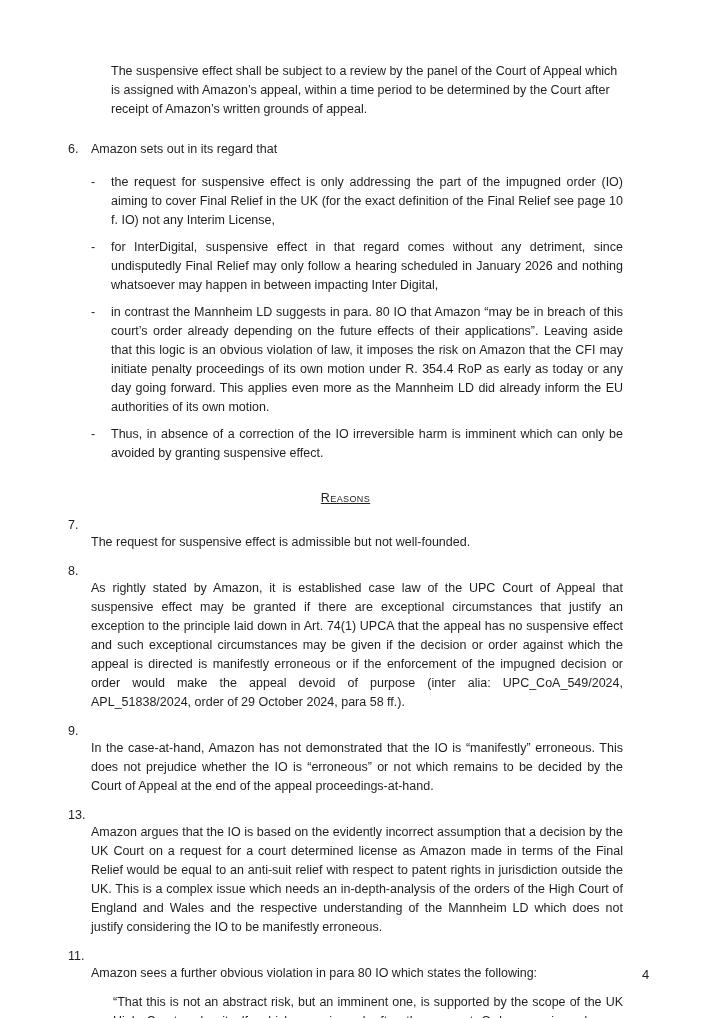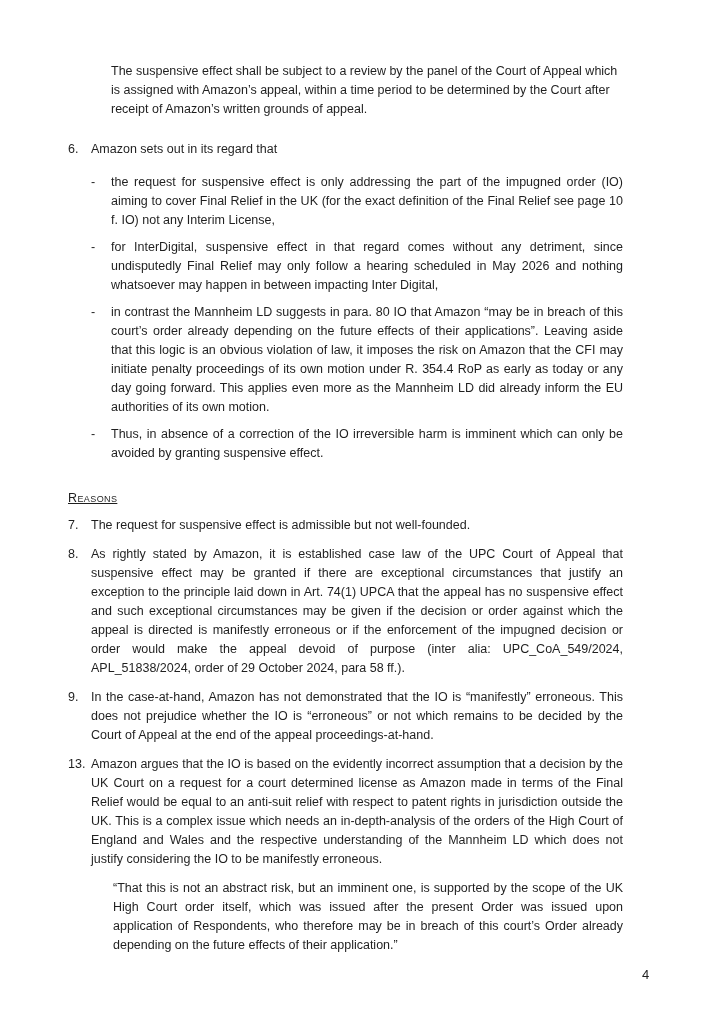--- a/index.html
+++ b/index.html
@@ -11,37 +11,38 @@
     font-family: "Liberation Sans", sans-serif;
     font-size: 12.5px;
     line-height: 19px;
     color: #1f1f1f;
     overflow: hidden;
   }
   .content { padding: 62px 69px 0 68px; }
   .para { margin: 0 0 10px 0; }
   .indent { margin-left: 43px; }
   .ragged { text-align: left; }
-  .just { text-align: justify; }
+  .just { text-align: justify; margin-top: 17px; }
   .intro { margin-bottom: 21px; }
   .num-item { display: flex; margin: 0 0 10px 0; }
   .num-item .num { flex: none; width: 23px; }
   .num-item .body { flex: 1; }
   .item6 { margin-bottom: 14px; }
   .bullet { display: flex; margin: 0 0 8px 0; margin-left: 23px; }
   .bullet .dash { flex: none; width: 20px; }
   .bullet .body { flex: 1; text-align: justify; }
   .bullet.last { margin-bottom: 26px; }
   .reasons {
     font-size: 12.5px;
     font-weight: normal;
     font-variant: small-caps;
     letter-spacing: 0.4px;
     text-decoration: underline;
     margin: 0 0 8px 0;
+    text-align: center;
   }
   .quote { margin-left: 45px; text-align: justify; }
   .page-num {
     position: absolute;
     left: 642px;
     top: 965px;
     font-size: 13px;
     color: #1f1f1f;
   }
   .watermark {
@@ -73,21 +74,21 @@
       <span class="num">6.</span>
       <span class="body ragged">Amazon sets out in its regard that</span>
     </div>
 
     <div class="bullet">
       <span class="dash">-</span>
       <span class="body">the request for suspensive effect is only addressing the part of the impugned order (IO) aiming to cover Final Relief in the UK (for the exact definition of the Final Relief see page 10 f. IO) not any Interim License,</span>
     </div>
     <div class="bullet">
       <span class="dash">-</span>
-      <span class="body">for InterDigital, suspensive effect in that regard comes without any detriment, since undisputedly Final Relief may only follow a hearing scheduled in May 2026 and nothing whatsoever may happen in between impacting Inter Digital,</span>
+      <span class="body">for InterDigital, suspensive effect in that regard comes without any detriment, since undisputedly Final Relief may only follow a hearing scheduled in January 2026 and nothing whatsoever may happen in between impacting Inter Digital,</span>
     </div>
     <div class="bullet">
       <span class="dash">-</span>
       <span class="body">in contrast the Mannheim LD suggests in para. 80 IO that Amazon “may be in breach of this court’s order already depending on the future effects of their applications”. Leaving aside that this logic is an obvious violation of law, it imposes the risk on Amazon that the CFI may initiate penalty proceedings of its own motion under R. 354.4 RoP as early as today or any day going forward. This applies even more as the Mannheim LD did already inform the EU authorities of its own motion.</span>
     </div>
     <div class="bullet last">
       <span class="dash">-</span>
       <span class="body">Thus, in absence of a correction of the IO irreversible harm is imminent which can only be avoided by granting suspensive effect.</span>
     </div>
 
@@ -102,20 +103,24 @@
       <span class="body just">As rightly stated by Amazon, it is established case law of the UPC Court of Appeal that suspensive effect may be granted if there are exceptional circumstances that justify an exception to the principle laid down in Art. 74(1) UPCA that the appeal has no suspensive effect and such exceptional circumstances may be given if the decision or order against which the appeal is directed is manifestly erroneous or if the enforcement of the impugned decision or order would make the appeal devoid of purpose (inter alia: UPC_CoA_549/2024, APL_51838/2024, order of 29 October 2024, para 58 ff.).</span>
     </div>
     <div class="num-item">
       <span class="num">9.</span>
       <span class="body just">In the case-at-hand, Amazon has not demonstrated that the IO is “manifestly” erroneous. This does not prejudice whether the IO is “erroneous” or not which remains to be decided by the Court of Appeal at the end of the appeal proceedings-at-hand.</span>
     </div>
     <div class="num-item">
       <span class="num">13.</span>
       <span class="body just">Amazon argues that the IO is based on the evidently incorrect assumption that a decision by the UK Court on a request for a court determined license as Amazon made in terms of the Final Relief would be equal to an anti-suit relief with respect to patent rights in jurisdiction outside the UK. This is a complex issue which needs an in-depth-analysis of the orders of the High Court of England and Wales and the respective understanding of the Mannheim LD which does not justify considering the IO to be manifestly erroneous.</span>
     </div>
+    <div class="num-item">
+      <span class="num">11.</span>
+      <span class="body just">Amazon sees a further obvious violation in para 80 IO which states the following:</span>
+    </div>
 
     <p class="para quote">“That this is not an abstract risk, but an imminent one, is supported by the scope of the UK High Court order itself, which was issued after the present Order was issued upon application of Respondents, who therefore may be in breach of this court’s Order already depending on the future effects of their application.”</p>
 
   </div>
 
   <span class="page-num">4</span>
 
   <div class="watermark">
     <span>
       <svg class="wm-icon" width="33" height="29" viewBox="0 0 33 29">

